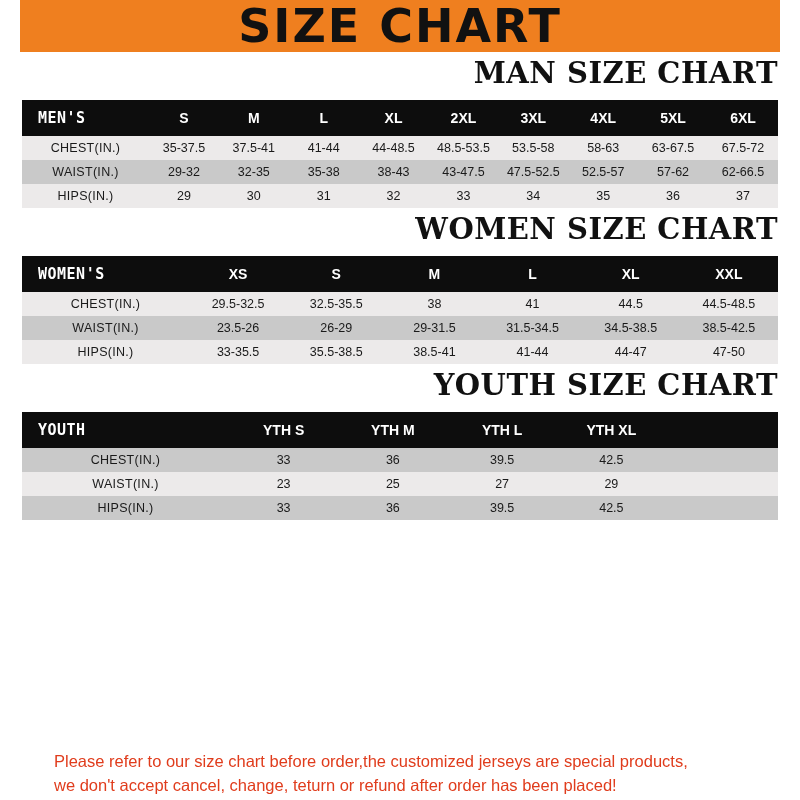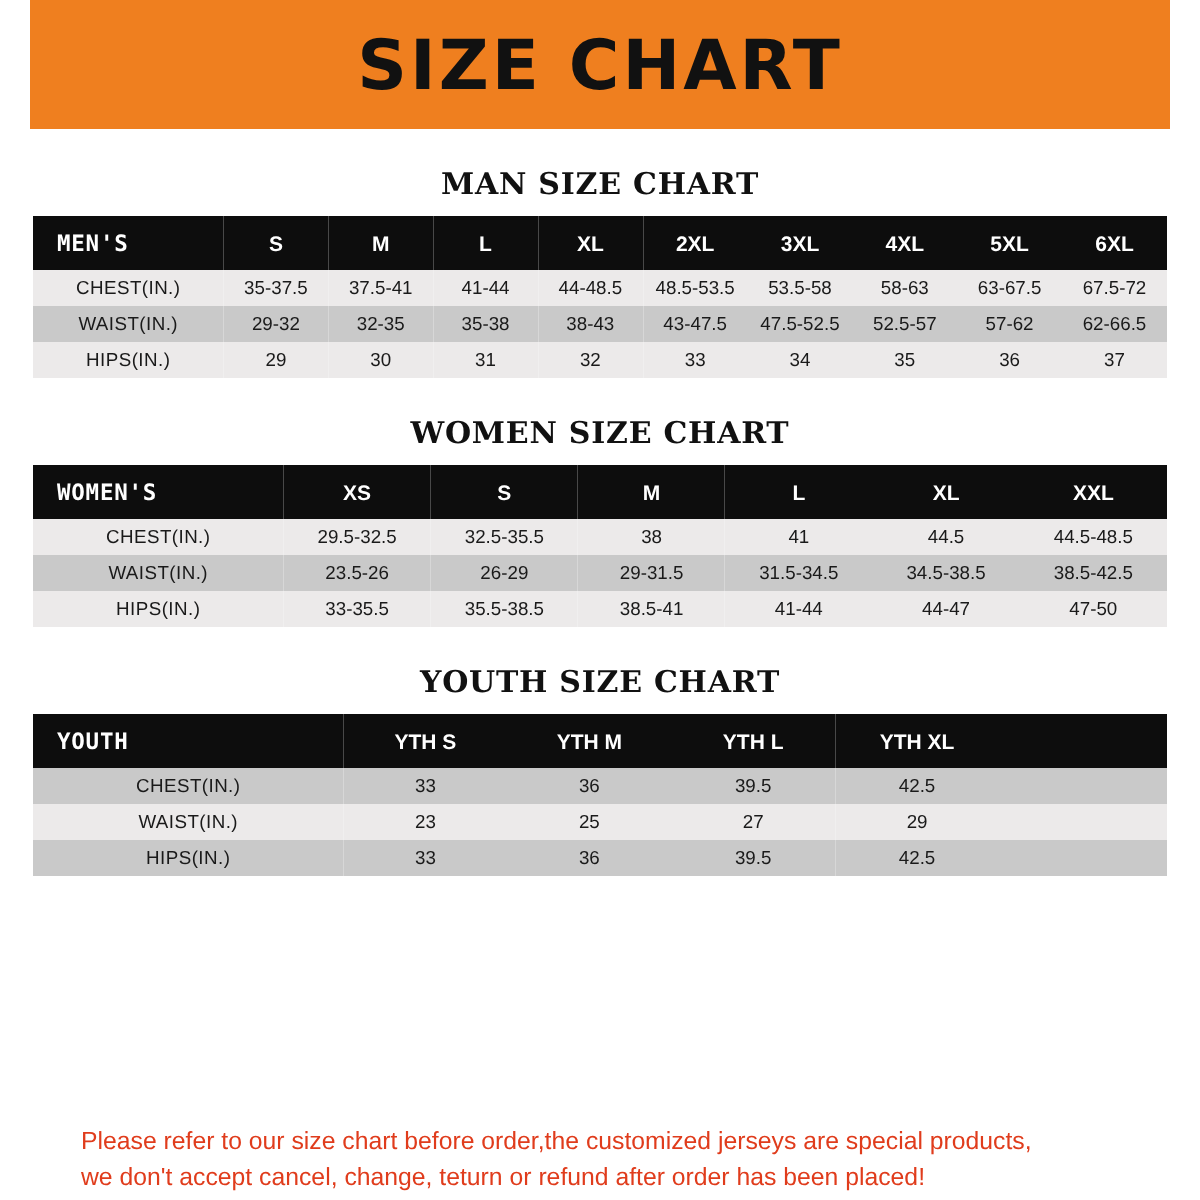--- a/index.html
+++ b/index.html
@@ -18,21 +18,21 @@
     height: 800px;
     position: relative;
     background: #ffffff;
     box-sizing: border-box;
     display: flex;
     flex-direction: column;
   }
   
   .banner {
     background: #ef7f1f;
-    height: 86px;
+    height: 52px;
     display: flex;
     align-items: center;
     justify-content: center;
     position: relative;
   }
   .banner-white-left,
   .banner-white-right {
     position: absolute;
     top: 0;
     height: 100%;
@@ -47,26 +47,26 @@
     font-size: 46px;
     letter-spacing: 2px;
     color: #111111;
     z-index: 2;
   }
   
   .section {
     padding: 0 22px;
   }
   .section-title {
-    text-align: center;
+    text-align: right;
     font-family: "DejaVu Serif", serif;
     font-weight: bold;
-    font-size: 20px;
+    font-size: 29px;
     color: #111111;
-    margin: 24px 0 10px 0;
+    margin: 4px 0 10px 0;
     letter-spacing: 0.5px;
   }
   table.size-table {
     width: 100%;
     border-collapse: collapse;
     table-layout: fixed;
   }
   table.size-table th,
   table.size-table td {
     text-align: center;

